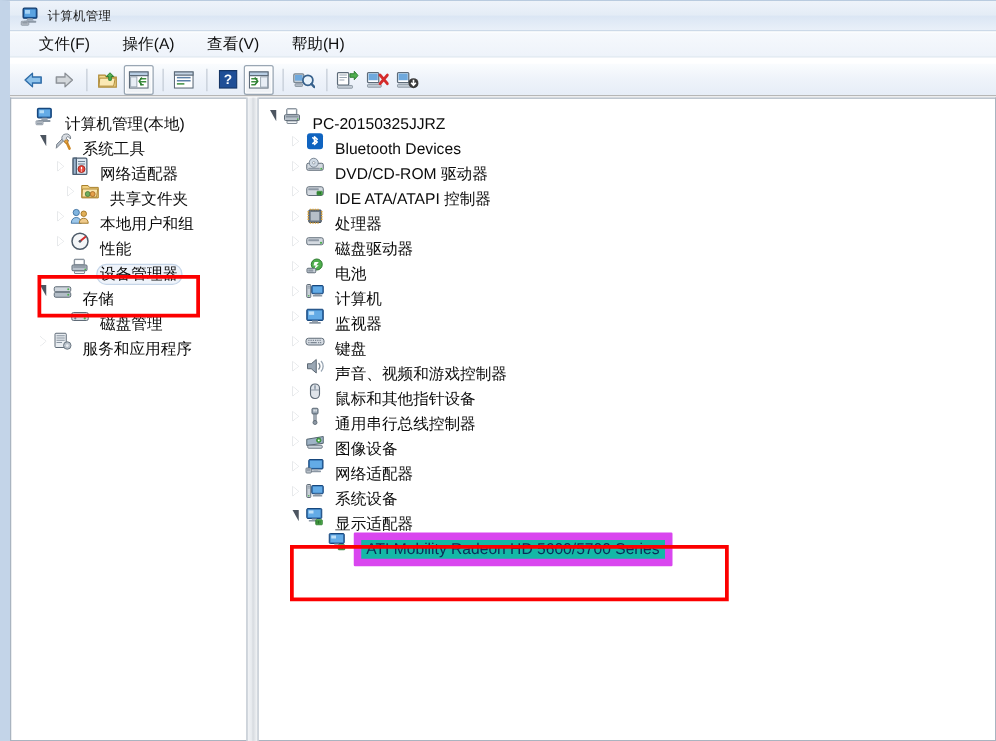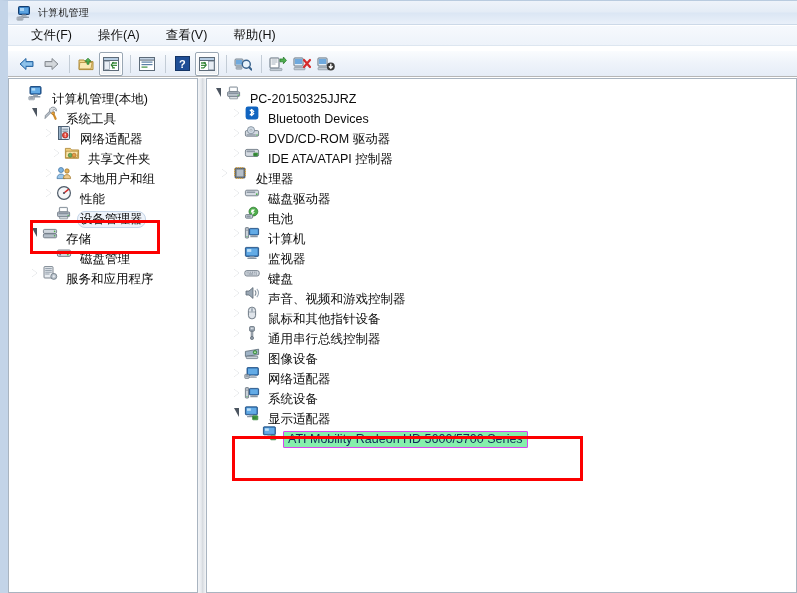--- a/index.html
+++ b/index.html
@@ -216,22 +216,22 @@
     line-height: 15px;
     margin-top: 12px;
   }
   .tnode.selected > .tnode-lbl {
     background: #eef3fa;
     border: 1px solid #c5d5e8;
     padding: 0px 2px;
     border-radius: 8px;
   }
   .tnode.selected-blue > .tnode-lbl {
-    background: #86efac;
-    border: 1px solid #d946ef;
+    background: #14b8a6;
+    border: 6px solid #d946ef;
     padding: 0px 4px;
     border-radius: 1px;
     color: #0b2c58;
   }
 
   
   .redbox {
     position: absolute;
     border: 3px solid #fc0000;
     box-sizing: border-box;
@@ -622,21 +622,21 @@
             <svg width="16" height="16" viewBox="0 0 16 16">
               <rect x="1.4" y="4.4" width="13.2" height="7" rx="1.6" fill="#d4dae1" stroke="#5f6b77" stroke-width="0.8"></rect>
               <rect x="2.6" y="5.6" width="8.4" height="1.6" rx="0.4" fill="#8e99a5"></rect>
               <rect x="9.6" y="8" width="4.2" height="3" rx="0.5" fill="#4fae4c" stroke="#2e7d32" stroke-width="0.6"></rect>
               <path d="M10.4 8.6 v1.8 M11.4 8.6 v1.8 M12.4 8.6 v1.8" stroke="#1f5e22" stroke-width="0.6"></path>
             </svg>
           </span>
           <span class="tnode-lbl">IDE ATA/ATAPI 控制器</span>
         </div>
 
-        <div class="tnode" style="padding-left:10px">
+        <div class="tnode" style="padding-left:22px">
           <span class="tw-expander">
               <i class="arrow-collapsed"></i>
             </span>
           <span class="tnode-ico">
             <svg width="16" height="16" viewBox="0 0 16 16">
               <rect x="3" y="3" width="10" height="10" rx="0.8" fill="#6c7884" stroke="#3f4a55" stroke-width="0.8"></rect>
               <rect x="4.6" y="4.6" width="6.8" height="6.8" fill="#b6bfc8"></rect>
               <path d="M4.4 2 v1.2 M6.4 2 v1.2 M8.4 2 v1.2 M10.4 2 v1.2
                        M4.4 12.8 v1.2 M6.4 12.8 v1.2 M8.4 12.8 v1.2 M10.4 12.8 v1.2
                        M2 4.4 h1.2 M2 6.4 h1.2 M2 8.4 h1.2 M2 10.4 h1.2

